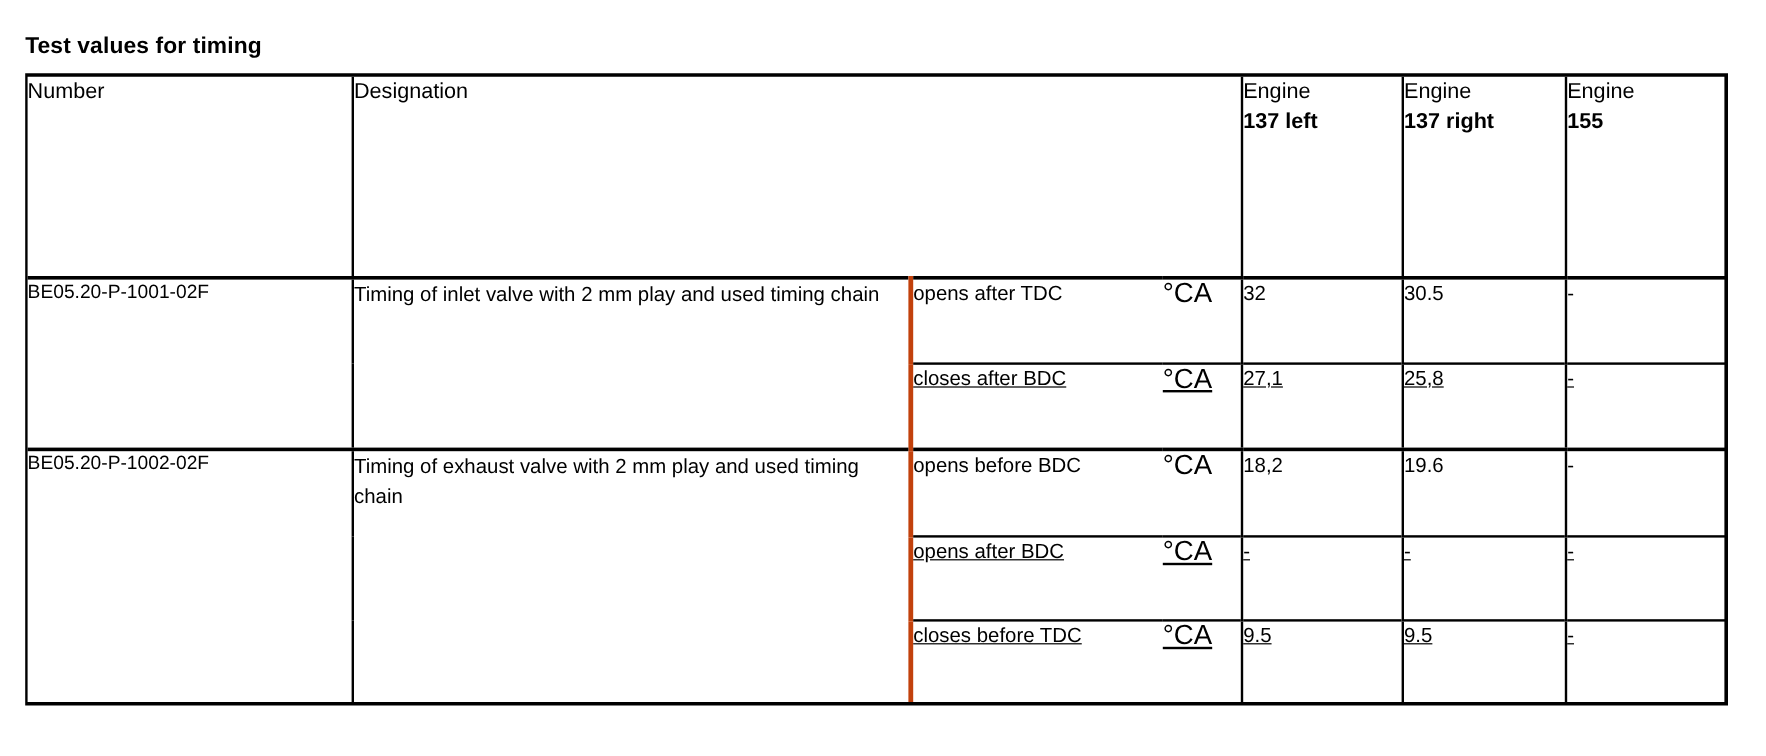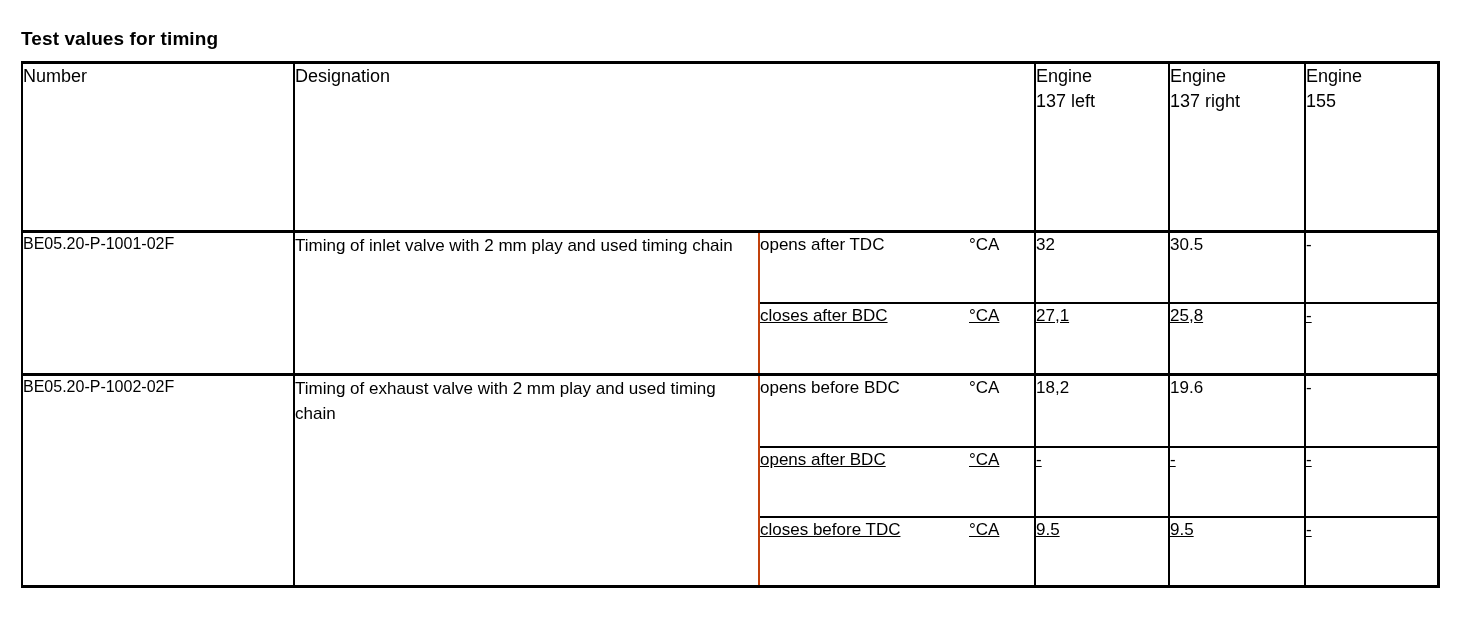--- a/index.html
+++ b/index.html
@@ -75,21 +75,21 @@
     font-size: 18px;
     font-weight: bold;
     line-height: 25px;
     padding: 13px 0 0 11px;
     border-bottom: 3px solid #000;
     height: 167px;
     box-sizing: border-box;
   }
   .hdr-cell.vline { border-left: 2px solid #000; }
   .hdr-blank { border-bottom: 3px solid #000; }
-  .hdr-line2 { display: block; }
+  .hdr-line2 { display: block; font-weight: bold; }
 
   
   .num-cell {
     font-size: 16px;
     line-height: 22px;
     padding: 14px 0 0 11px;
     box-sizing: border-box;
     border-radius: 13px;
   }
   .desc-cell {
@@ -97,25 +97,25 @@
     line-height: 25px;
     padding: 13px 14px 0 13px;
     border-left: 2px solid #000;
     box-sizing: border-box;
     border-radius: 28px;
   }
   .cond-cell {
     font-size: 17px;
     line-height: 23px;
     padding: 15px 0 0 13px;
-    border-left: 2px solid #c2410c;
+    border-left: 4px solid #c2410c;
     box-sizing: border-box;
   }
   .unit-cell {
-    font-size: 17px;
+    font-size: 23px;
     line-height: 23px;
     padding: 15px 12px 0 0;
     text-align: right;
     box-sizing: border-box;
   }
   .val-cell {
     font-size: 17px;
     line-height: 23px;
     padding: 15px 0 0 12px;
     border-left: 2px solid #000;

